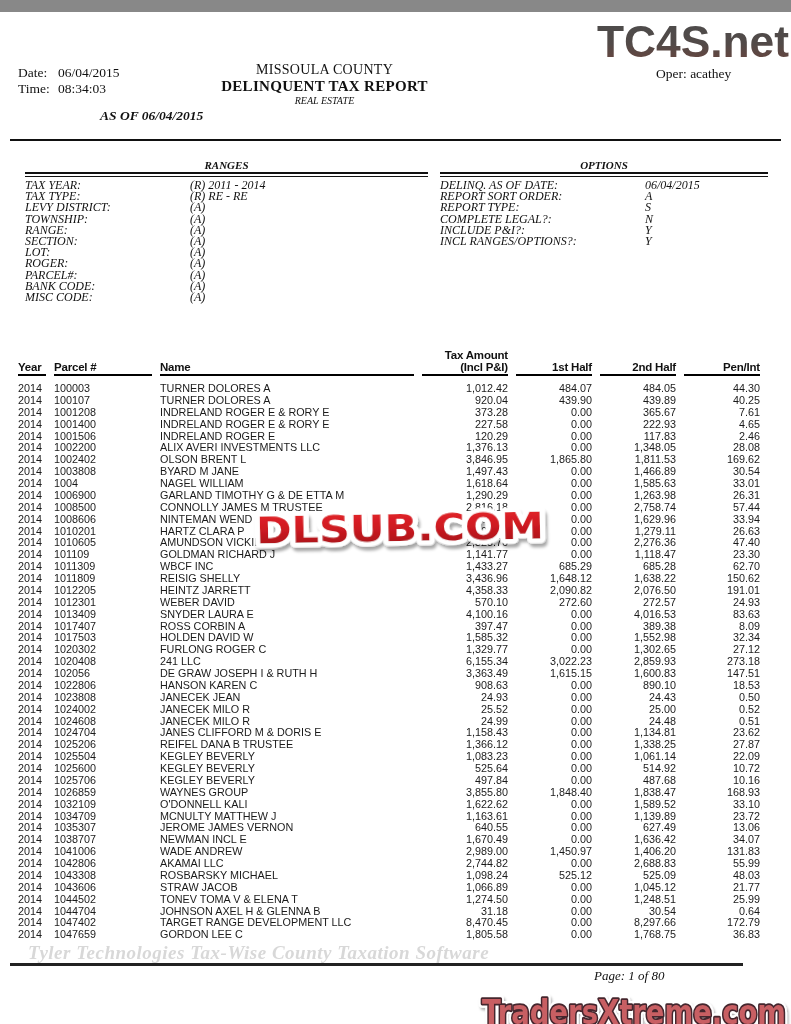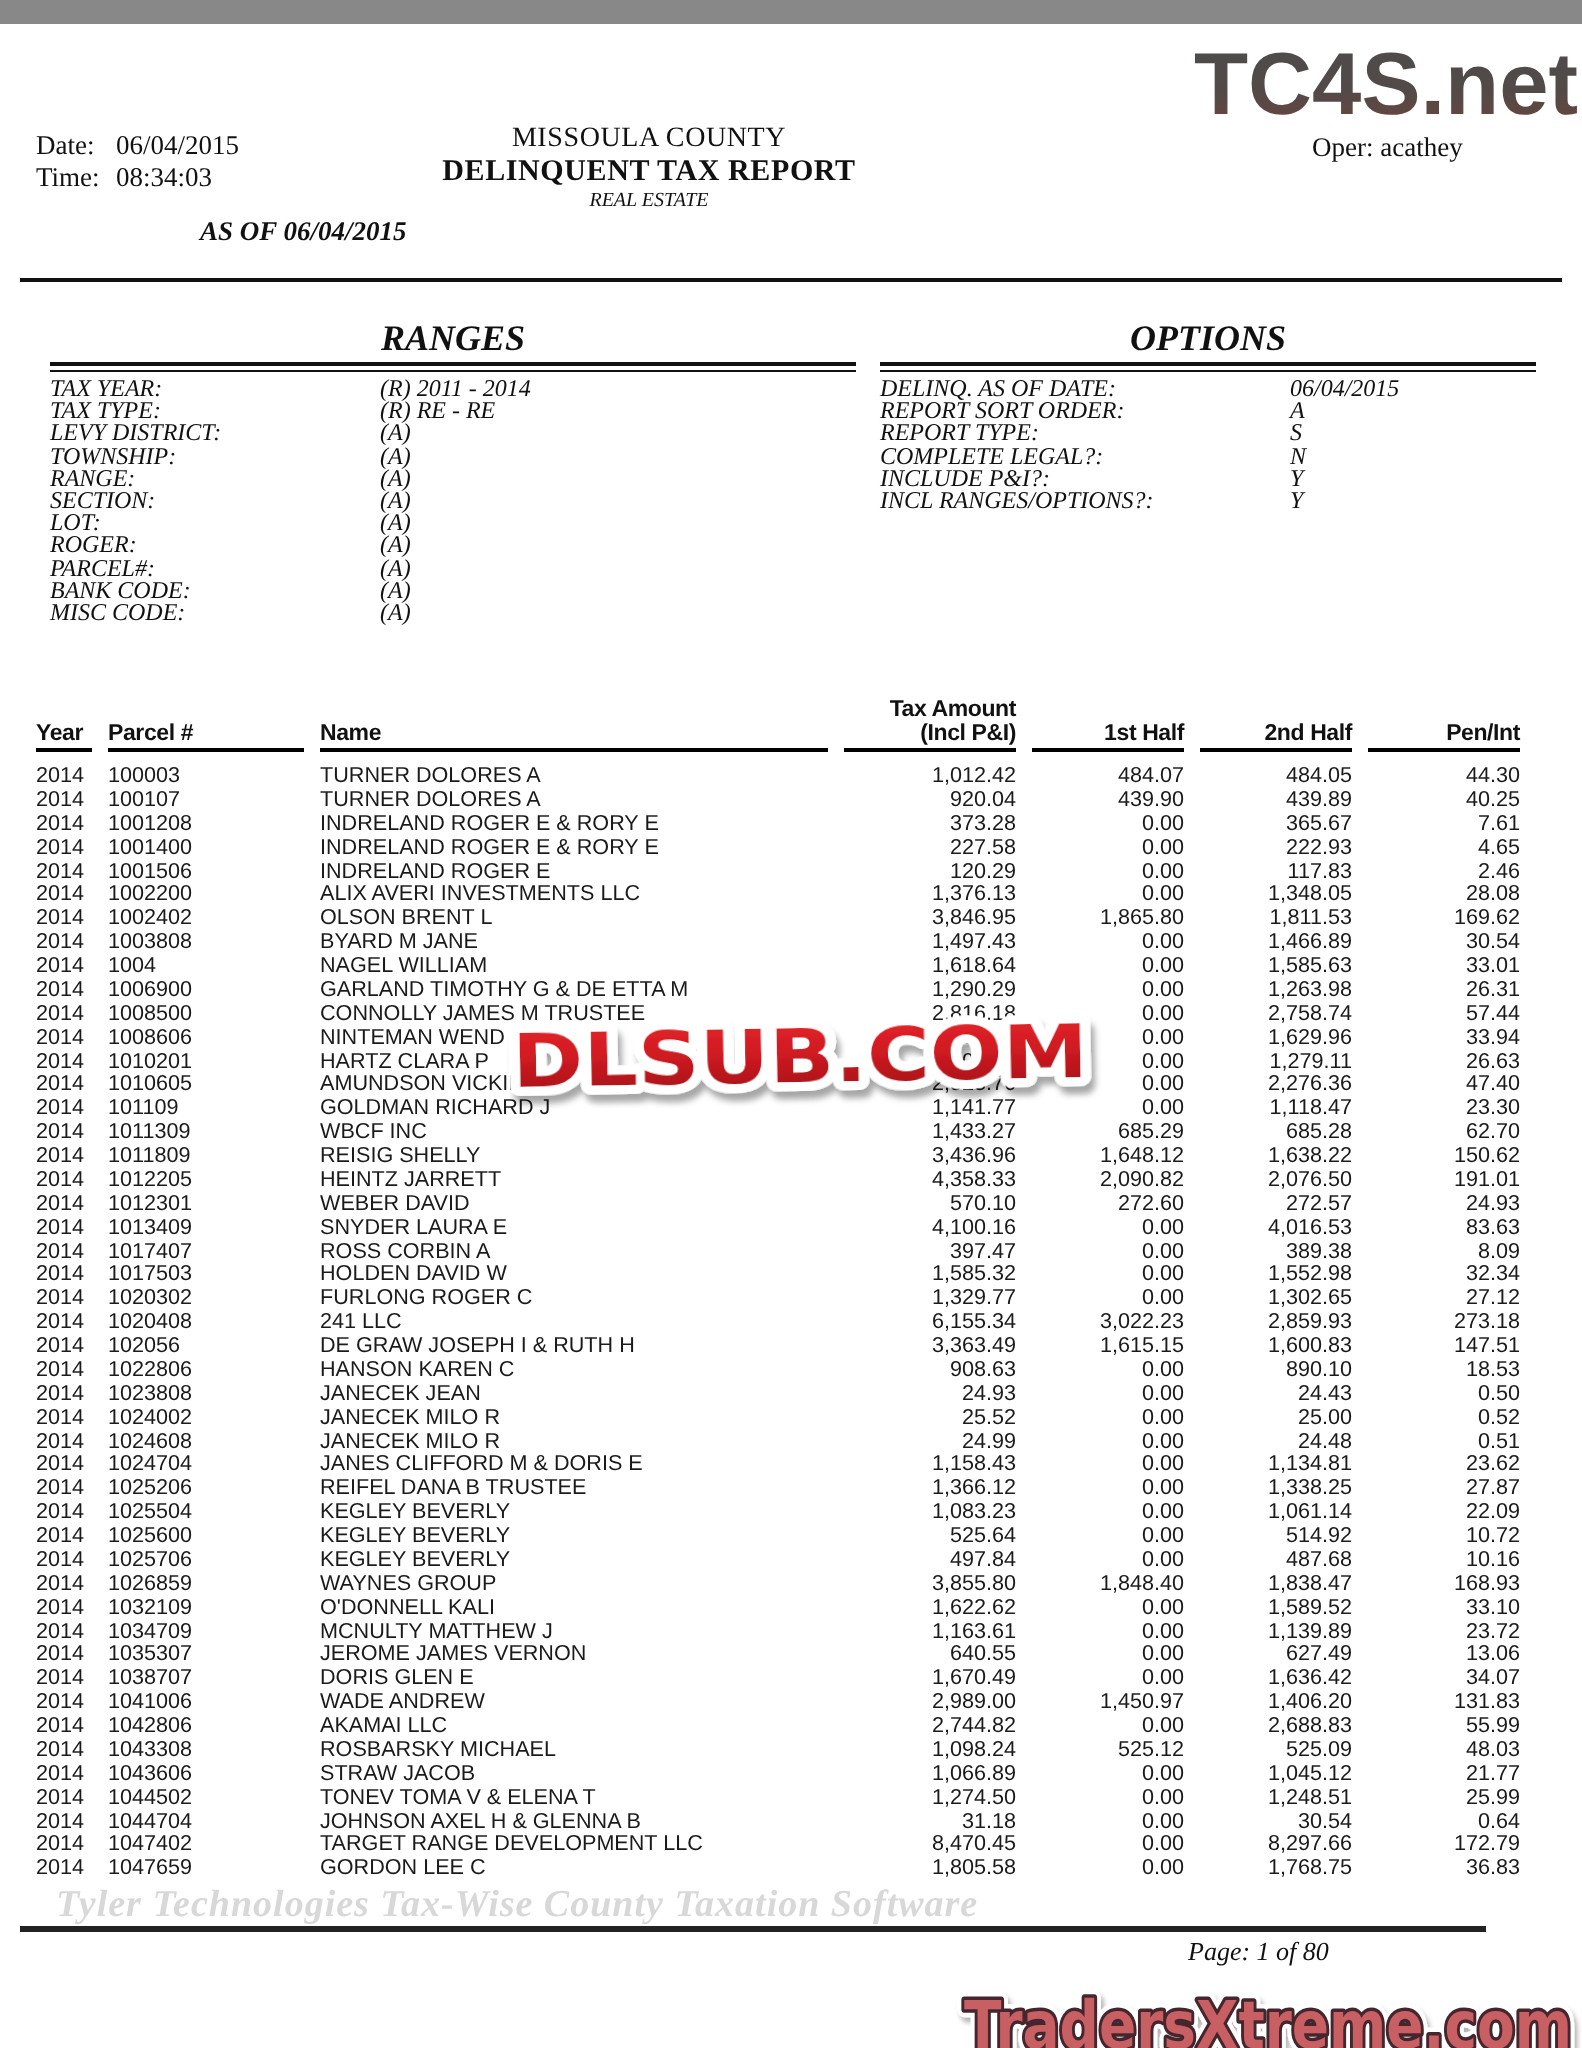--- a/index.html
+++ b/index.html
@@ -16,21 +16,21 @@
   .report-title{font-size:15px;font-weight:bold;letter-spacing:.3px;}
   .report-sub{font-size:10px;font-style:italic;}
   .oper{position:absolute;top:54px;left:656px;font-size:13.5px;}
   .asof{position:absolute;top:96px;left:100px;font-size:13.5px;font-style:italic;font-weight:600;}
   .rule-top{position:absolute;top:127px;left:10px;width:771px;height:2px;background:#111;}
 
   
   .panel{position:absolute;font-style:italic;}
   .panel-ranges{top:147px;left:25px;width:403px;}
   .panel-options{top:147px;left:440px;width:328px;}
-  .panel-title{text-align:center;font-size:18px;font-weight:bold;margin-bottom:1px;}
+  .panel-title{text-align:center;font-size:11px;font-weight:bold;margin-bottom:1px;}
   .dblrule{height:2px;border-top:2.5px solid #111;border-bottom:1px solid #111;}
   .kv-list{padding-top:3px;}
   .kv-row{display:grid;font-size:12px;line-height:11.2px;}
   .panel-ranges .kv-row{grid-template-columns:165px 1fr;}
   .panel-options .kv-row{grid-template-columns:205px 1fr;}
 
   
   .thead, .trow{display:grid;grid-template-columns:28px 98px 254px 86px 76px 76px 76px;column-gap:8px;}
   .thead{
     position:absolute;top:337px;left:18px;width:742px;
@@ -524,21 +524,21 @@
         <div class="tcell">1035307</div>
         <div class="tcell">JEROME JAMES VERNON</div>
         <div class="tcell num">640.55</div>
         <div class="tcell num">0.00</div>
         <div class="tcell num">627.49</div>
         <div class="tcell num">13.06</div>
       </div>
       <div class="trow">
         <div class="tcell">2014</div>
         <div class="tcell">1038707</div>
-        <div class="tcell">DORIS GLEN E</div>
+        <div class="tcell">NEWMAN INCL E</div>
         <div class="tcell num">1,670.49</div>
         <div class="tcell num">0.00</div>
         <div class="tcell num">1,636.42</div>
         <div class="tcell num">34.07</div>
       </div>
       <div class="trow">
         <div class="tcell">2014</div>
         <div class="tcell">1041006</div>
         <div class="tcell">WADE ANDREW</div>
         <div class="tcell num">2,989.00</div>

